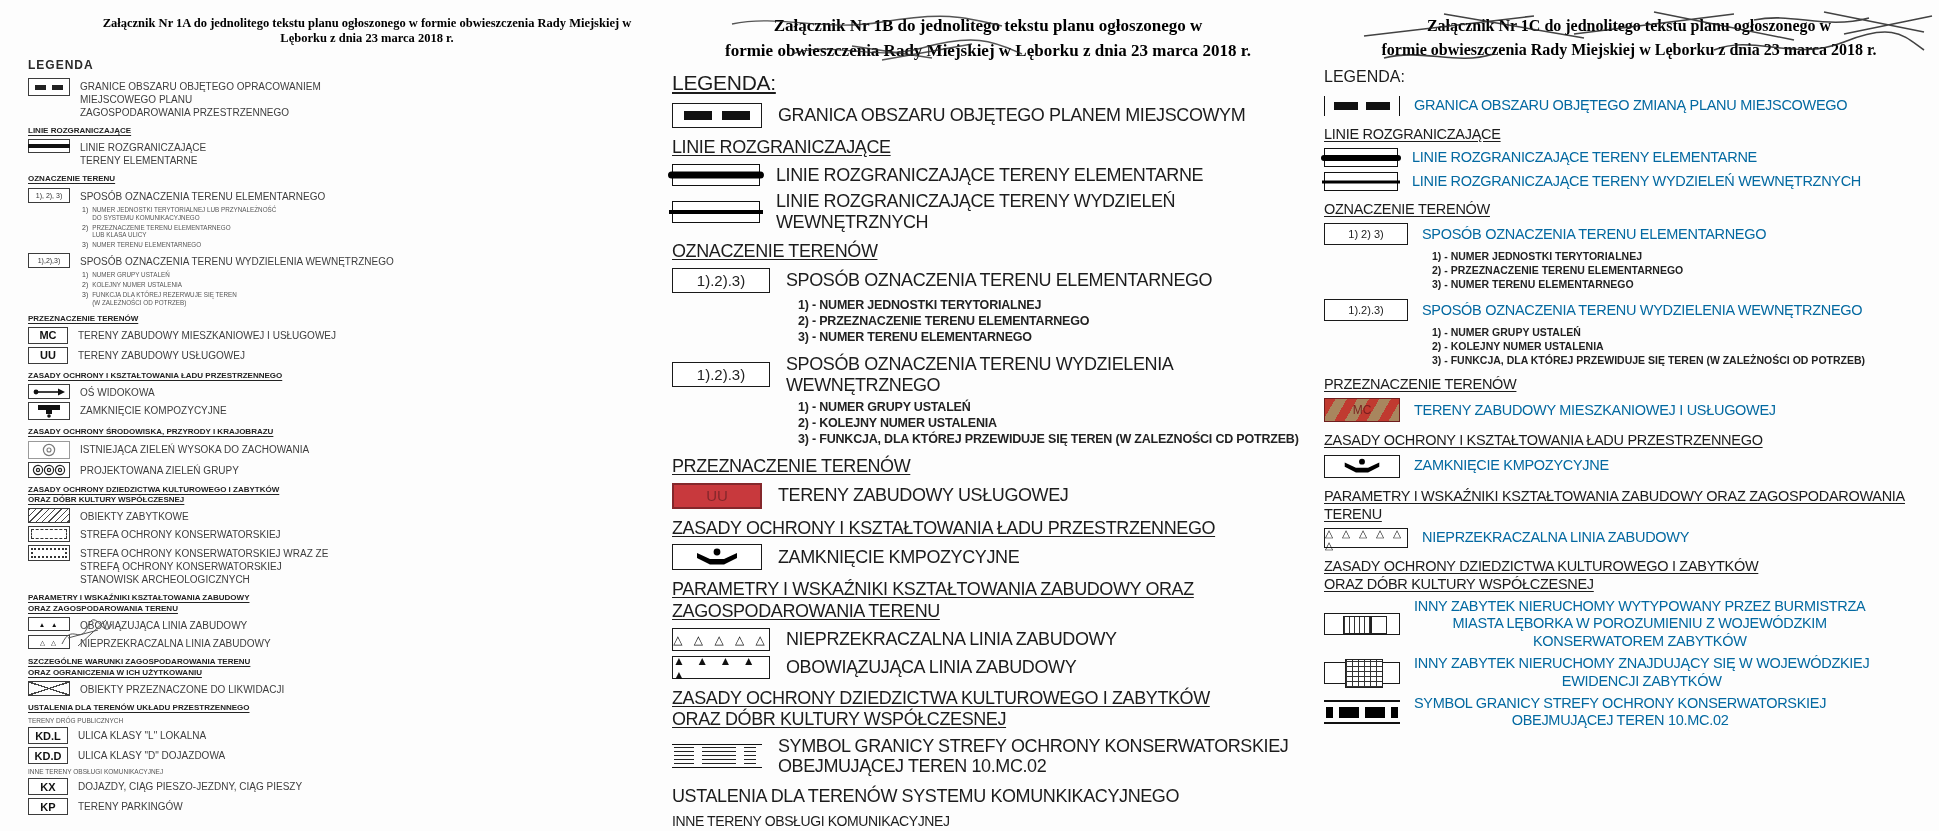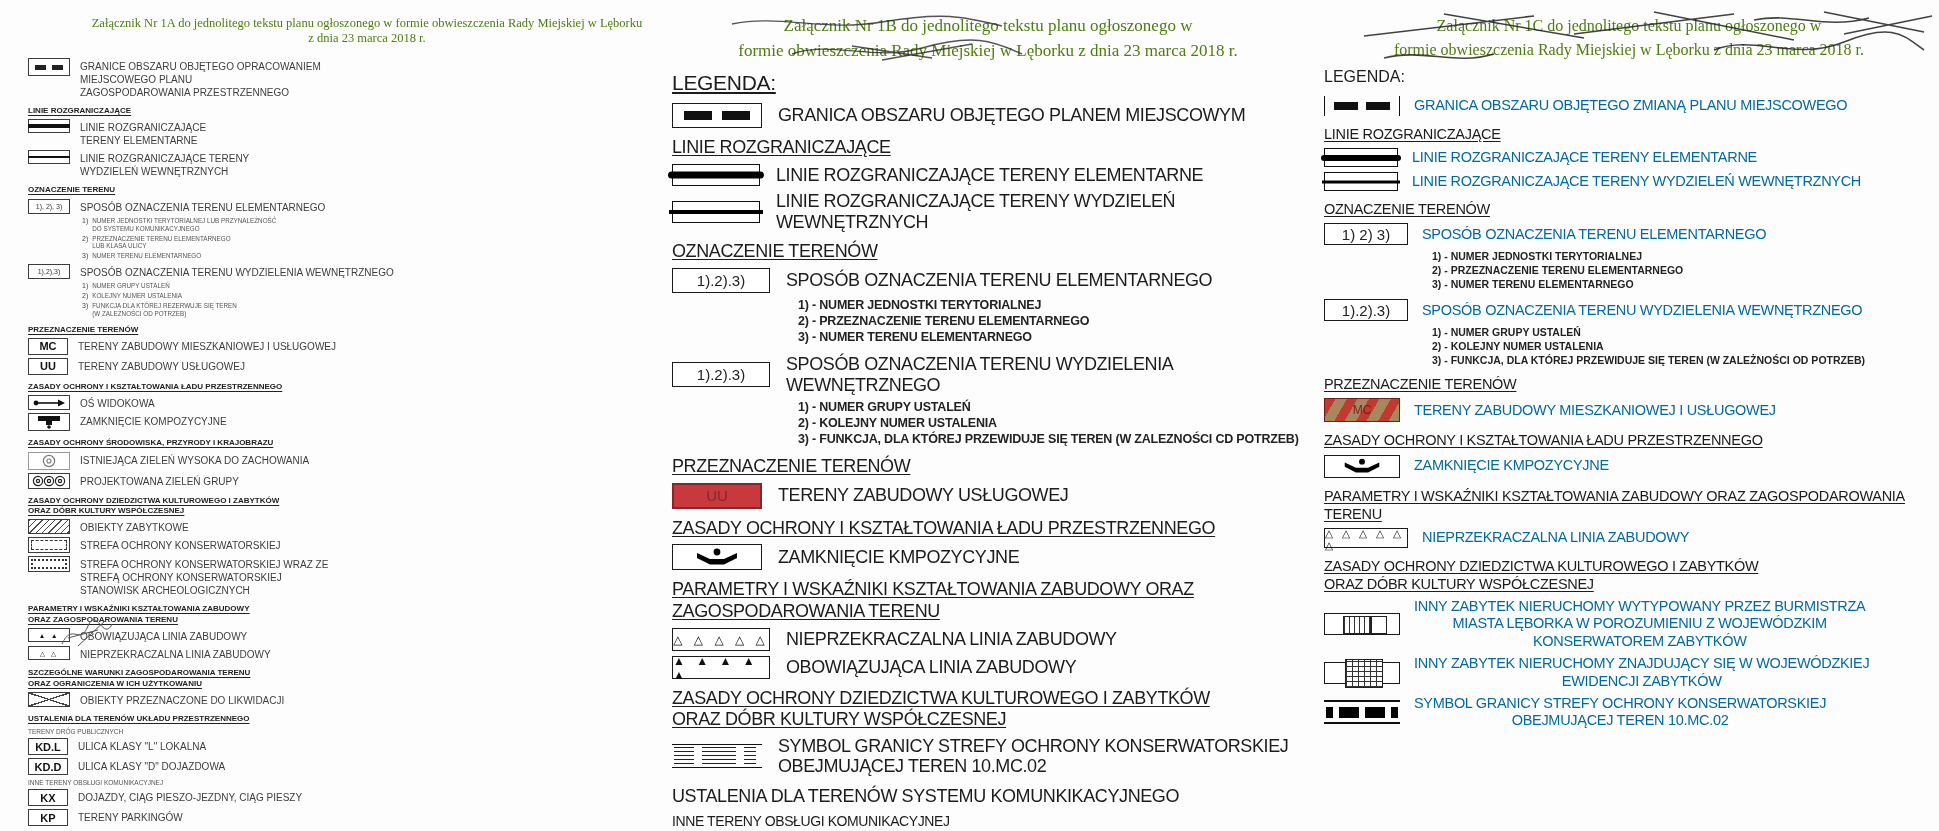--- a/index.html
+++ b/index.html
@@ -2,21 +2,21 @@
 <html><head>
 <meta charset="utf-8">
 <style>
   html,body{margin:0;padding:0;}
   body{width:1939px;height:831px;position:relative;background:#fdfdfd;overflow:hidden;
        font-family:"Liberation Sans",sans-serif;color:#2a2a2a;}
   .panel{position:absolute;top:10px;}
   .pa{left:28px;width:618px;}
   .pb{left:672px;width:632px;}
   .pc{left:1324px;width:610px;}
-  .title{font-family:"Liberation Serif",serif;font-weight:normal;color:#4d7c0f;white-space:pre-line;}
+  .title{font-family:"Liberation Serif",serif;font-weight:bold;color:#000000;white-space:pre-line;}
   .pa .title{font-size:12.5px;text-align:center;margin:6px 0 12px 60px;}
   .pb .title{font-size:17px;line-height:1.45;text-align:center;margin:4px 0 8px;}
   .pc .title{font-size:16px;line-height:1.5;text-align:center;margin:4px 0 6px;}
   .u{text-decoration:underline;text-underline-offset:2px;}
   .row{display:flex;align-items:center;}
   .lbl{white-space:pre-line;}
   .ic{flex:none;box-sizing:border-box;}
   svg{display:block;}
   
   .pa .legenda{font-size:12px;font-weight:bold;letter-spacing:1px;margin:0 0 6px;}
@@ -89,21 +89,21 @@
   .pc .subt{font-size:10.5px;font-weight:600;color:#222;margin:2px 0;}
   .cbox{border:1.2px solid #1a1a1a;background:#fff;}
   .ic-dash2c{width:76px;height:20px;border-left:1.5px solid #111;border-right:1.5px solid #111;
              display:flex;align-items:center;justify-content:center;gap:8px;}
   .ic-dash2c i{width:24px;height:8px;background:#111;}
   .ic-lnthick-c{width:74px;height:19px;position:relative;border-color:#111;}
   .ic-lnthick-c::after{content:"";position:absolute;left:-4px;right:-4px;top:50%;height:6px;background:#000;
                        border-radius:3px;transform:translateY(-50%);}
   .ic-lnthin-c{width:74px;height:19px;position:relative;border-color:#111;}
   .ic-lnthin-c::after{content:"";position:absolute;left:-3px;right:-3px;top:50%;height:3px;background:#000;transform:translateY(-50%);}
-  .ic-code-c{width:84px;height:22px;display:flex;align-items:center;justify-content:center;font-size:15px;color:#222;}
+  .ic-code-c{width:84px;height:22px;display:flex;align-items:center;justify-content:center;font-size:11px;color:#222;}
   .ic-mc{width:76px;height:24px;border:1.5px solid #6e1d1d;display:flex;align-items:center;justify-content:center;
          font-size:12px;color:#7a1f1f;background:repeating-linear-gradient(120deg,#c03a30 0 9px,#a8865e 9px 19px);}
   .ic-person-c{width:76px;height:23px;display:flex;align-items:center;justify-content:center;}
   .ic-tri-c{width:84px;height:20px;display:flex;align-items:center;justify-content:center;
             font-size:10.5px;letter-spacing:3px;color:#111;padding-top:2px;}
   .ic-gridfull{width:76px;height:22px;position:relative;}
   .ic-gridfull i{position:absolute;left:20px;top:-4px;width:36px;height:27px;background-color:#fff;border:1px solid #222;
      background-image:repeating-linear-gradient(0deg,#333 0 1px,transparent 1px 5px),
                       repeating-linear-gradient(90deg,#333 0 1px,transparent 1px 6px);}
   .ic-gridpart{width:76px;height:22px;position:relative;}
@@ -114,41 +114,37 @@
                 display:flex;align-items:center;gap:6px;padding:0 2px;}
   .ic-blackdash i{height:11px;background:#000;}
   .ic-blackdash .d1{width:9px;}.ic-blackdash .d2{width:24px;}.ic-blackdash .d3{width:24px;}.ic-blackdash .d4{width:8px;}
   .scribble{position:absolute;pointer-events:none;}
 </style>
 </head>
 <body>
 
 <div class="panel pa">
   <div class="title">Załącznik Nr 1A do jednolitego tekstu planu ogłoszonego w formie obwieszczenia Rady Miejskiej w Lęborku z dnia 23 marca 2018 r.</div>
+  <div class="legenda">LEGENDA</div>
 
   <div class="row">
     <span class="ic abox ic-dash2a">
         <i></i>
         <i></i>
       </span>
     <span class="lbl">GRANICE OBSZARU OBJĘTEGO OPRACOWANIEM
 MIEJSCOWEGO PLANU
 ZAGOSPODAROWANIA PRZESTRZENNEGO</span>
   </div>
 
   <div class="hdr"><span class="u">LINIE ROZGRANICZAJĄCE</span></div>
   <div class="row">
     <span class="ic abox ic-lnthick"></span>
     <span class="lbl">LINIE ROZGRANICZAJĄCE
 TERENY ELEMENTARNE</span>
-  </div>
-  <div class="row">
-    <span class="ic abox ic-lnthin"></span>
-    <span class="lbl">LINIE ROZGRANICZAJĄCE TERENY
-WYDZIELEŃ WEWNĘTRZNYCH</span>
   </div>
 
   <div class="hdr"><span class="u">OZNACZENIE TERENU</span></div>
   <div class="row">
     <span class="ic abox ic-code-a">1), 2), 3)</span>
     <span class="lbl">SPOSÓB OZNACZENIA TERENU ELEMENTARNEGO</span>
   </div>
   <div class="subs">
     <div class="subrow">
         <span class="subn">1)</span>

